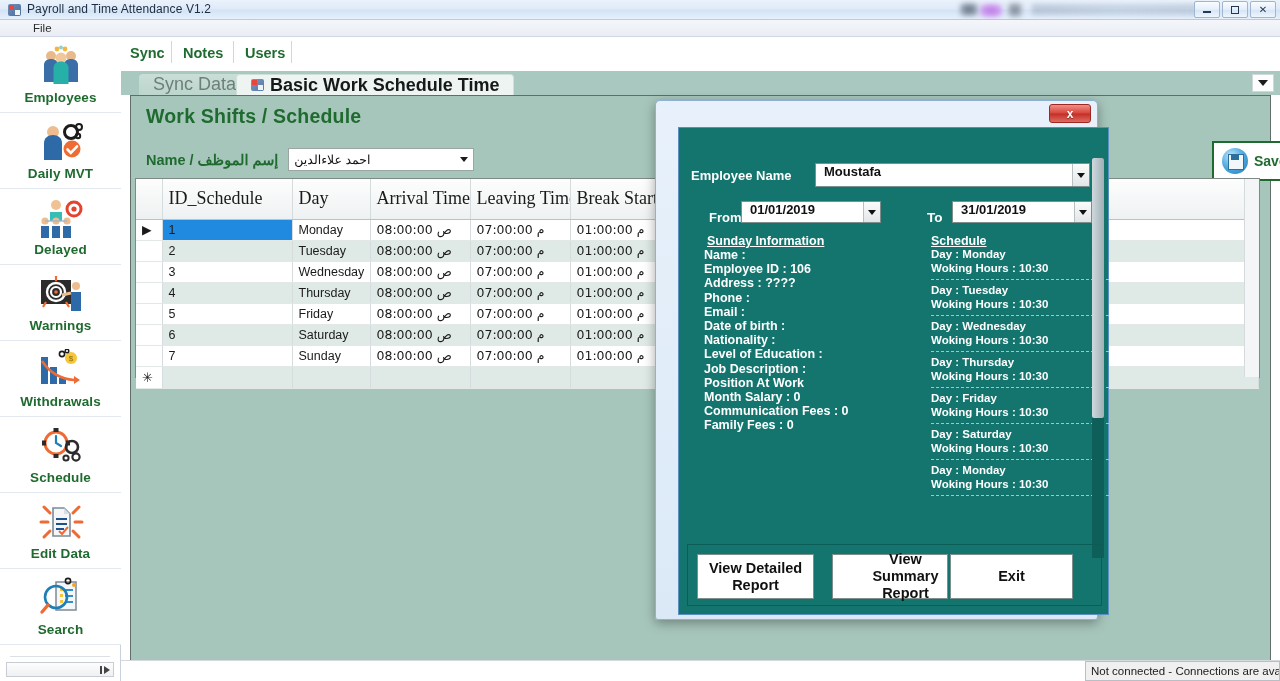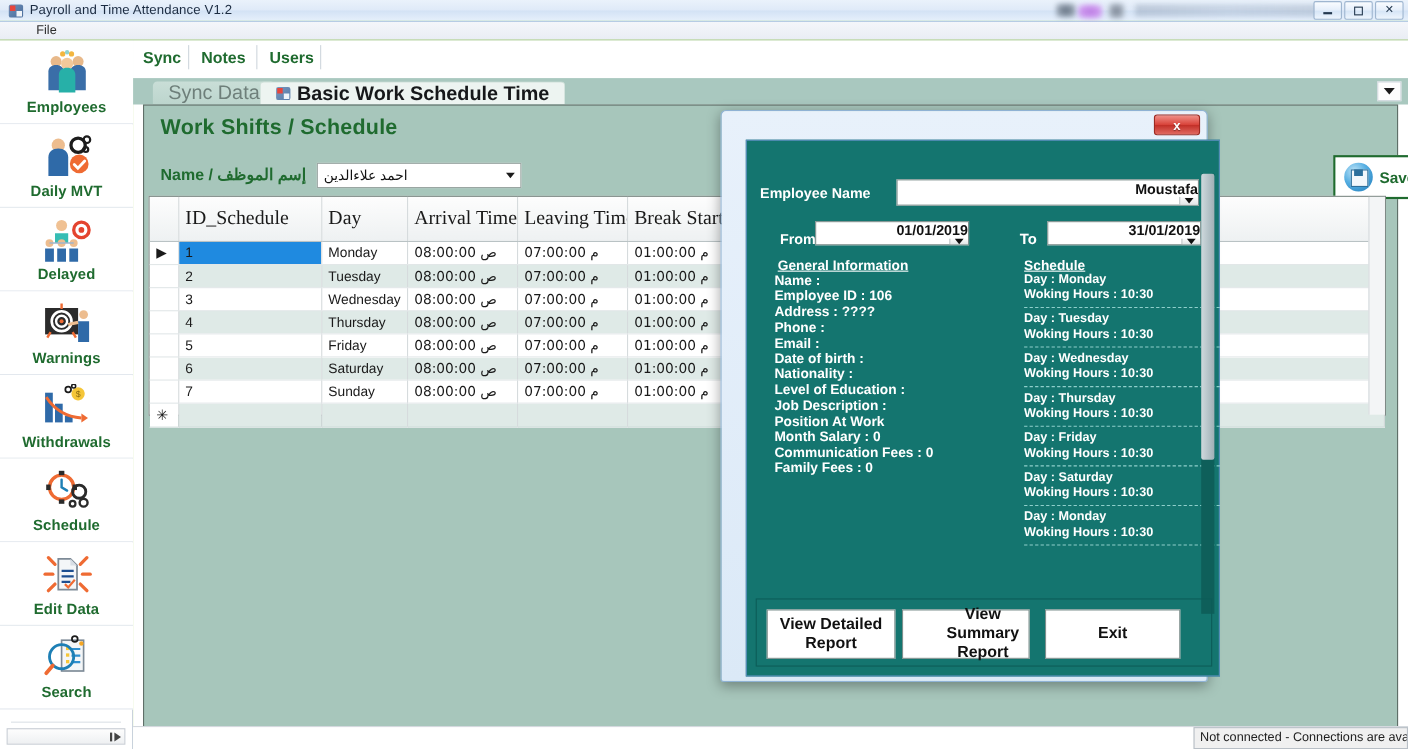--- a/index.html
+++ b/index.html
@@ -246,22 +246,22 @@
   }
   .dlg-body {
     position: absolute; left: 6px; top: 26px; width: 431px; height: 488px;
     background: #14756f; border: 1px solid #5a8fbe; margin-left: 16px;
   }
   .dlg-emp-label {
     position: absolute; left: 12px; top: 40px; font-size: 13px; font-weight: bold; color: #fff;
   }
   .dlg-combo {
     position: absolute; background: #fff; border: 1px solid #7d8f8d;
-    display: flex; align-items: flex-end; justify-content: space-between;
-    padding-left: 8px; cursor: pointer; flex-direction: column;
+    display: flex; align-items: flex-start; justify-content: space-between;
+    padding-left: 8px; cursor: pointer;
   }
   .dlg-combo span { font-size: 13px; font-weight: bold; color: #111; }
   .combo-arrow {
     width: 17px; height: 100%; background: linear-gradient(180deg,#fbfbfb,#e3e6e8);
     border-left: 1px solid #b9c0c2; display: flex; align-items: center; justify-content: center;
   }
   .combo-arrow::after {
     content: ""; width: 0; height: 0; border-left: 4px solid transparent;
     border-right: 4px solid transparent; border-top: 5px solid #111;
   }
@@ -305,21 +305,21 @@
   .dlg-btnbar {
     position: absolute; left: 8px; bottom: 8px; width: 415px; height: 62px;
     border: 1px solid #0c5d58;
   }
   .dlg-btn {
     position: absolute; top: 9px; height: 45px; background: #fff; border: 1px solid #7d8f8d;
     display: flex; align-items: center; justify-content: center; text-align: center;
     font-size: 14.5px; font-weight: bold; color: #111; cursor: pointer; line-height: 17px;
   }
   #btnDetailed { left: 9px; width: 117px; }
-  #btnSummary  { left: 132px; width: 116px; padding-left: 31px; }
+  #btnSummary  { left: 144px; width: 116px; padding-left: 31px; }
   #btnExit     { left: 262px; width: 123px; }
 
   
   .statusbar {
     position: absolute; left: 1085px; top: 661px; width: 195px; height: 20px;
     background: #f0f0f0; border: 1px solid #b8bfc6;
     display: flex; align-items: center; padding-left: 5px;
     font-size: 11.5px; color: #202020; white-space: nowrap; overflow: hidden;
   }
   .statusbar-fill {
@@ -681,21 +681,21 @@
         <span>01/01/2019</span>
         <span class="combo-arrow"></span>
       </div>
 
       <div class="dlg-to-label">To</div>
       <div class="dlg-combo" id="toCombo">
         <span>31/01/2019</span>
         <span class="combo-arrow"></span>
       </div>
 
-      <div class="sect-head" id="giHead">General Information</div>
+      <div class="sect-head" id="giHead">Sunday Information</div>
       <ul class="gi-list">
         <li>Name :</li>
         <li>Employee ID : 106</li>
         <li>Address : ????</li>
         <li>Phone :</li>
         <li>Email :</li>
         <li>Date of birth :</li>
         <li>Nationality :</li>
         <li>Level of Education :</li>
         <li>Job Description :</li>

